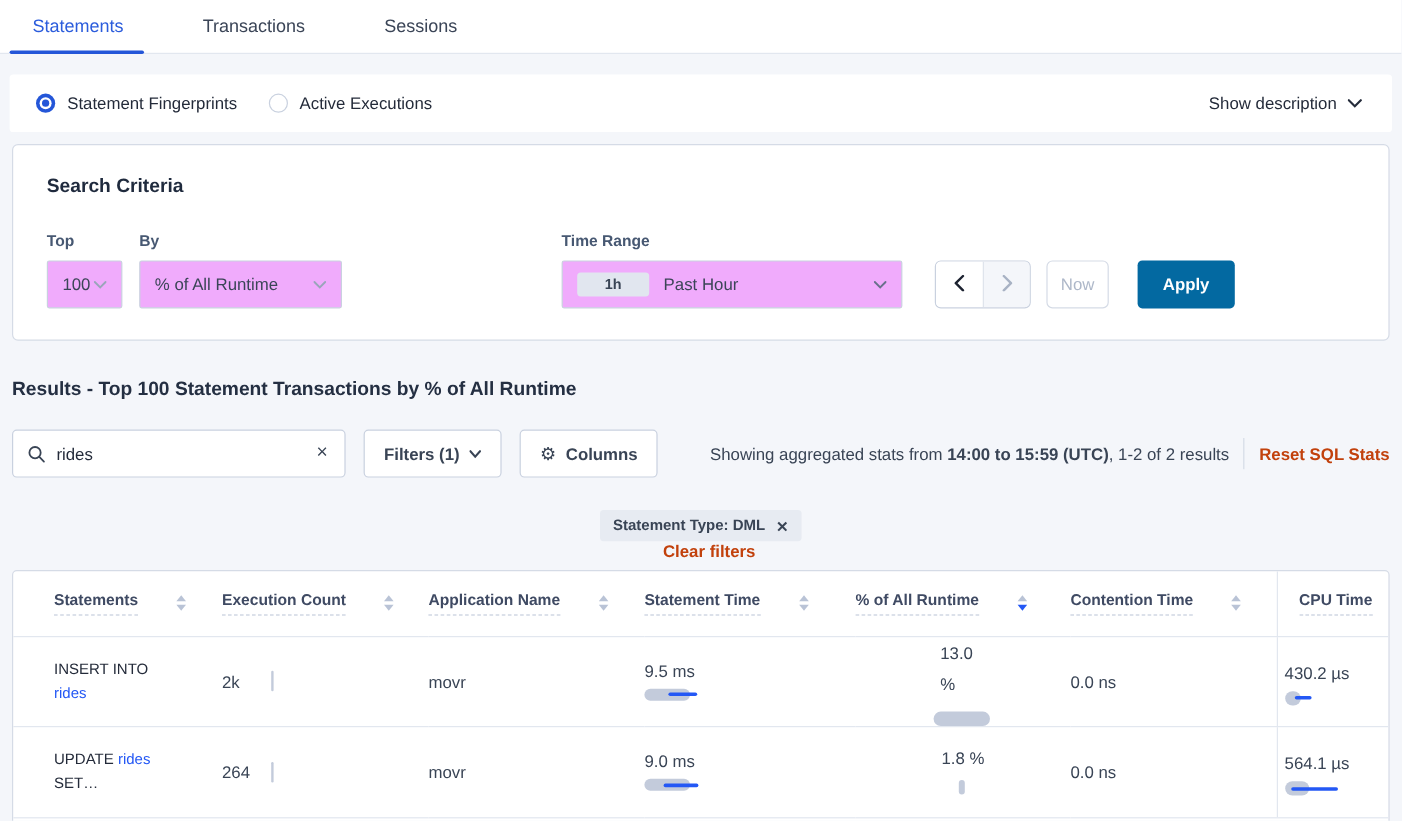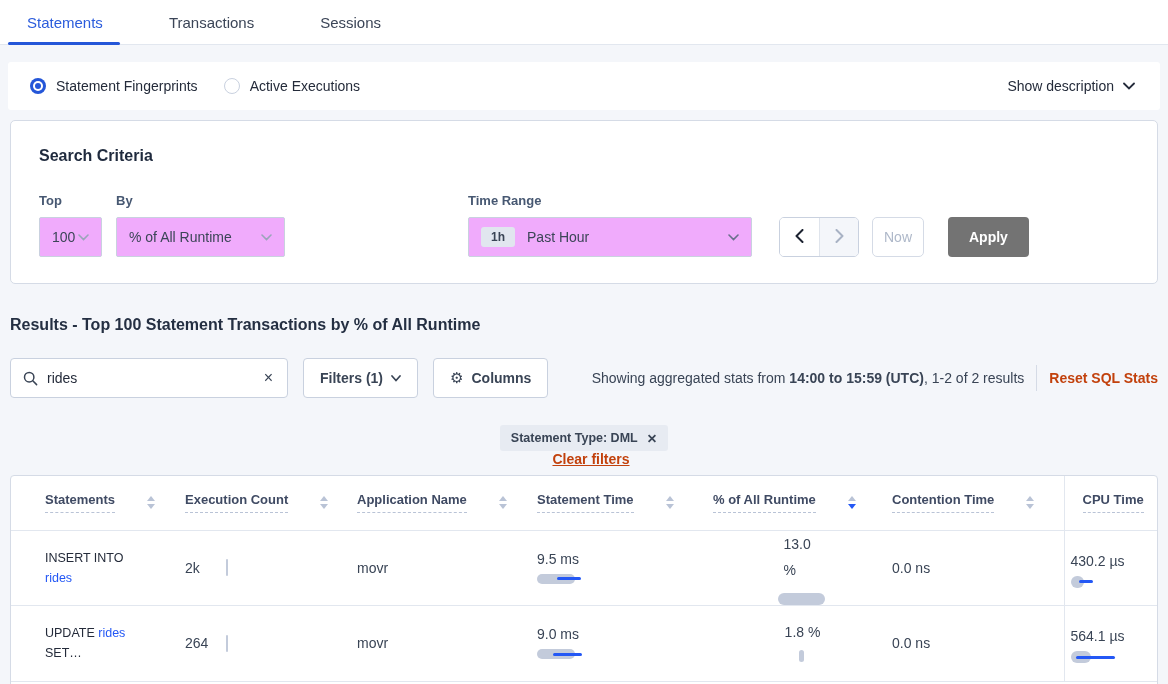--- a/index.html
+++ b/index.html
@@ -28,42 +28,42 @@
   .criteria-card { background:#fff; border:1px solid #d5dbe6; border-radius:5px; margin:10px 10px 0 10px; padding:26px 28px 30px 28px; height:164px; }
   .criteria-title { font-size:16px; font-weight:bold; color:#1f2a3d; }
   .criteria-row { display:flex; align-items:flex-end; margin-top:28px; }
   .field { margin-right:14px; }
   .field-label { font-size:13px; font-weight:bold; color:#475872; margin-bottom:9px; }
   .select { height:40px; border:1px solid #c9d1df; border-radius:2px; background:#f0abfc; display:flex; align-items:center; padding:0 12px; color:#3b4557; cursor:pointer; }
   .select .chev { margin-left:auto; color:#9aa5ba; }
   .sel-top { width:63px; }
   .sel-by { width:169px; }
   .sel-time { width:284px; }
-  .badge-1h { background:#e1e6ef; border-radius:3px; font-size:12px; font-weight:bold; color:#394455; padding:3px 10px; margin-right:12px; }
+  .badge-1h { background:#e1e6ef; border-radius:3px; font-size:12px; font-weight:bold; color:#394455; padding:3px 23px; margin-right:12px; }
   .arrow-group { display:flex; border:1px solid #c9d1df; border-radius:5px; overflow:hidden; margin-left:13px; height:40px; }
   .arrow-btn { width:39px; display:flex; align-items:center; justify-content:center; background:#fff; cursor:pointer; }
   .arrow-btn.disabled { background:#f4f6fa; color:#a8b2c4; cursor:default; border-left:1px solid #dfe4ec; }
   .now-btn { margin-left:13px; height:40px; width:52px; border:1px solid #d5dbe6; border-radius:5px; background:#fff; color:#aeb8c9; font-size:14px; cursor:default; }
-  .apply-btn { margin-left:24px; height:40px; padding:0 21px; border:none; border-radius:4px; background:#737373; color:#fff; font-weight:bold; font-size:14px; cursor:pointer; }
+  .apply-btn { margin-left:24px; height:40px; padding:0 21px; border:none; border-radius:4px; background:#0369a1; color:#fff; font-weight:bold; font-size:14px; cursor:pointer; }
   
   .results-heading { margin:32px 0 0 10px; font-size:16px; font-weight:bold; color:#242f42; }
   .controls-row { display:flex; align-items:center; margin:24px 10px 0 10px; }
   .search-box { width:278px; height:40px; border:1px solid #c9d1df; border-radius:4px; background:#fff; display:flex; align-items:center; padding:0 12px; }
   .search-box input { border:none; outline:none; flex:1; font-size:14px; color:#242b3a; margin-left:9px; font-family:"Liberation Sans",sans-serif; background:transparent; }
   .clear-x { color:#394455; font-size:16px; cursor:pointer; padding:0 2px; }
   .ctl-btn { height:40px; border:1px solid #c9d1df; border-radius:4px; background:#fff; display:flex; align-items:center; gap:8px; padding:0 16px; margin-left:15px; font-size:14px; font-weight:bold; color:#394455; cursor:pointer; }
   .gear { font-size:15px; font-weight:normal; }
   .stats-text { margin-left:auto; font-size:14px; color:#394455; white-space:nowrap; }
   .stats-text b { font-weight:bold; }
   .v-divider { width:1px; height:26px; background:#d5dbe6; margin:0 12px; }
   .link { color:#c2410c; font-weight:bold; text-decoration:none; cursor:pointer; white-space:nowrap; }
   .chip-row { display:flex; align-items:center; margin:27px 10px 0 10px;flex-direction:column; }
   .chip { background:#e7ebf2; border-radius:3px; height:26px; display:flex; align-items:center; padding:0 11px; font-size:12.5px; font-weight:bold; color:#394455; }
   .chip .x { margin-left:9px; cursor:pointer; font-weight:bold; }
-  .chip-row .link { margin-left:14px; font-size:14px;text-decoration:underline; }
+  .chip-row .link { margin-left:14px; font-size:14px; }
   
   .table-card { background:#fff; border:1px solid #d5dbe6; border-radius:4px; margin:8px 10px 0 10px; height:216px; overflow:hidden; }
   table { width:100%; border-collapse:collapse; table-layout:fixed; }
   col.c1{width:174px} col.c2{width:172px} col.c3{width:180px} col.c4{width:176px} col.c5{width:179px} col.c6{width:172px}
   th { height:54px; text-align:left; vertical-align:middle; font-size:13px; color:#3f4a63; border-bottom:1px solid #e2e7ef; }
   th .h-inner { display:flex; align-items:center; }
   th .h-label { font-weight:bold; border-bottom:1.5px dashed #b9c3d6; padding-bottom:5px; cursor:pointer; white-space:nowrap; }
   .sort { display:inline-flex; flex-direction:column; margin-left:32px; cursor:pointer; }
   .tri-up { width:0;height:0;border-left:4px solid transparent;border-right:4px solid transparent;border-bottom:5px solid #b9c3d6; margin-bottom:3px; }
   .tri-down { width:0;height:0;border-left:4px solid transparent;border-right:4px solid transparent;border-top:5px solid #b9c3d6; }

